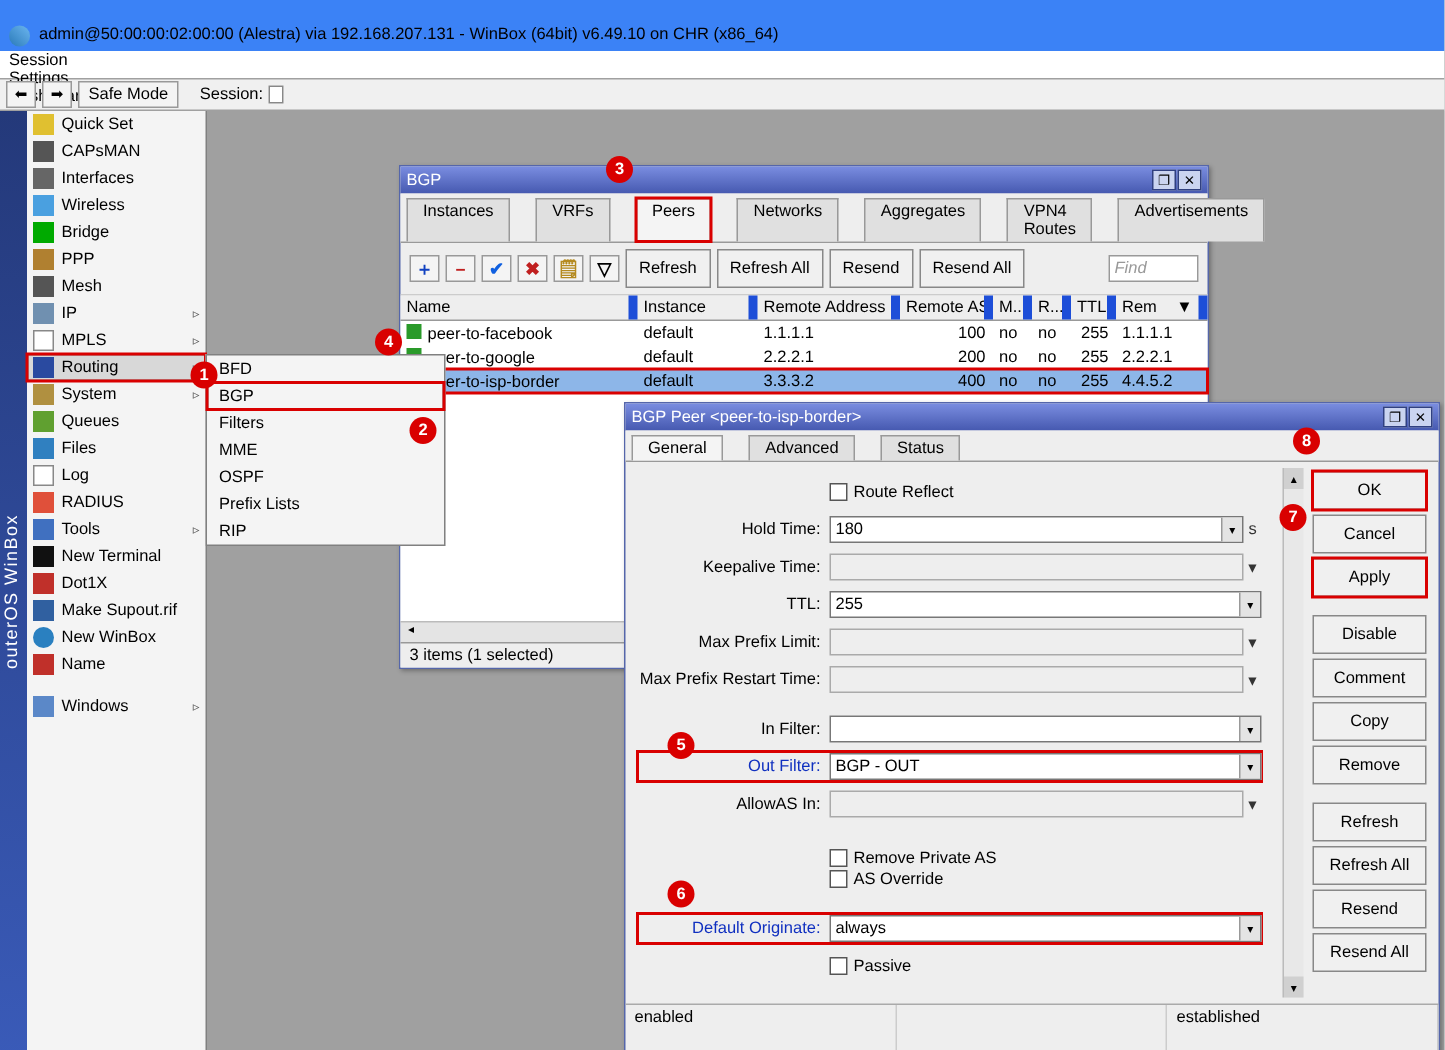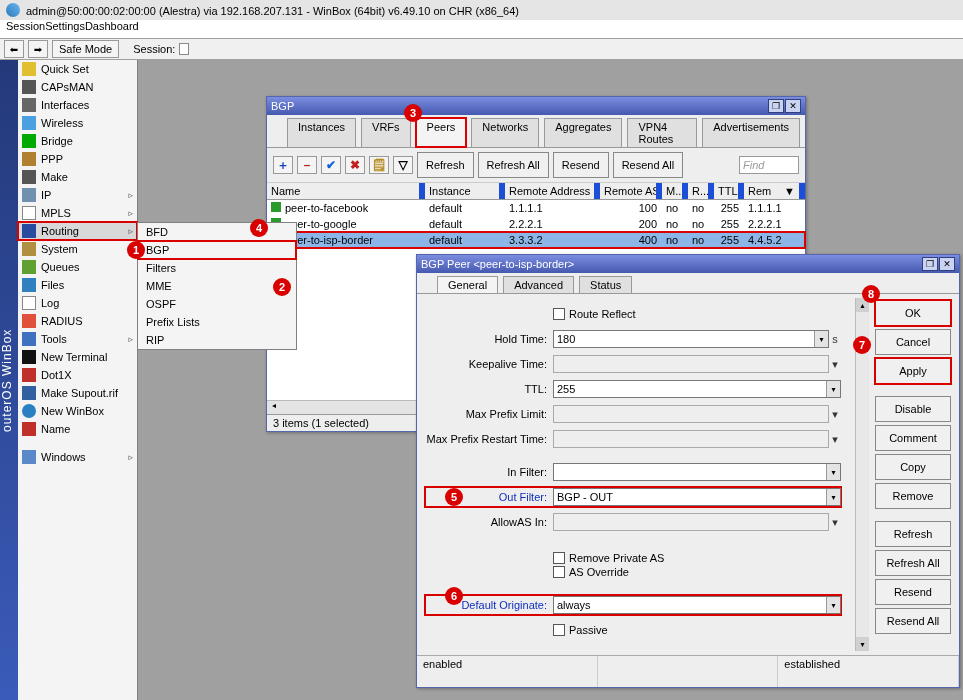--- a/index.html
+++ b/index.html
@@ -1,19 +1,19 @@
 <!DOCTYPE html>
 <html><head>
 <meta charset="utf-8">
 <style>
   * { box-sizing: border-box; font-family: "Segoe UI", Tahoma, sans-serif; font-size: 11px; }
   body { margin: 0; padding: 0; width: 963px; height: 700px; background: #fff; overflow: hidden; position: relative; }
-  .titlebar { height: 20px; background: #e5e5e5; padding: 3px 6px; color: #000; display:flex; align-items:flex-end; }
+  .titlebar { height: 20px; background: #3b82f6; padding: 17px 6px; color: #000; display:flex; align-items:flex-start; }
   .titlebar .logo { width:14px; height:14px; border-radius:50%; background:linear-gradient(45deg,#2a7ab9,#6cb6f0); margin-right:6px; }
-  .menubar { height: 18px; padding: 0 6px; display:flex; color:#000; }
+  .menubar { height: 18px; padding: 0 6px; display:flex; color:#000;flex-direction:column; }
   .menubar span { cursor:default; }
   .toolbar { height: 22px; border-top:1px solid #a0a0a0; border-bottom:1px solid #a0a0a0; display:flex; align-items:center; padding:0 4px; gap:4px; background:#f0f0f0; }
   .tool-btn { width:20px; height:18px; border:1px solid #999; background:#f4f4f4; display:flex; align-items:center; justify-content:center; font-size:10px; }
   .tool-safe { height:18px; border:1px solid #999; background:#f4f4f4; padding:0 6px; display:flex; align-items:center; }
   .workspace { position:relative; height: calc(700px - 60px); display:flex; }
   .vbar { width:18px; background:linear-gradient(#3a5bb9,#24397a); color:#fff; writing-mode:vertical-rl; transform:rotate(180deg); text-align:center; font-size:12px; padding:4px 0; letter-spacing:1px; }
   .sidebar { width:120px; background:#f4f4f4; border-right:1px solid #808080; height:100%; overflow:visible; position:relative; }
   .side-item { display:flex; align-items:center; padding:2px 4px; height:18px; color:#000; cursor:default; gap:5px; white-space:nowrap; }
   .side-item.sel { background:#d8d8d8; border:1px solid #808080; padding:1px 3px; }
   .side-ic { width:14px; height:14px; display:inline-block; }
@@ -23,21 +23,21 @@
   .flyout { position:absolute; left:120px; top:180px; width:160px; background:#f4f4f4; border:1px solid #808080; z-index:5; }
   .fly-item{ padding:3px 8px; height:18px; }
   .fly-item.sel{ border:1px solid #808080; padding:2px 7px; }
   .hl-red{ outline:2px solid #d90000; outline-offset:-1px; }
   .badge{ position:absolute; width:18px; height:18px; border-radius:50%; background:#d90000; color:#fff; display:flex; align-items:center; justify-content:center; font-weight:bold; font-size:11px; z-index:50; }
 
   .win { position:absolute; border:1px solid #5566aa; background:#eee; box-shadow:1px 1px 3px rgba(0,0,0,.3); }
   .win-title{ background:linear-gradient(#7a8de0,#4659b0); color:#fff; height:18px; display:flex; align-items:center; padding:0 4px; }
   .win-btns{ margin-left:auto; display:flex; gap:0; }
   .win-btns span{ width:16px; height:14px; border:1px solid #304080; background:#cad4f0; display:flex; align-items:center; justify-content:center; font-size:9px; color:#000; margin-left:1px; cursor:default; }
-  .tabsbar{ background:#eee; display:flex; padding:3px 4px 0 20px; gap:4px; border-bottom:1px solid #999; }
+  .tabsbar{ background:#eee; display:flex; padding:3px 4px 0 4px; gap:16px; border-bottom:1px solid #999; }
   .tab{ padding:2px 10px; border:1px solid #999; background:#e0e0e0; margin-right:1px; border-bottom:none; cursor:default;}
   .tab.act{ background:#f4f4f4; position:relative; z-index:2; }
   .btnrow{ padding:4px 6px; display:flex; align-items:center; gap:4px; flex-wrap:nowrap; border-bottom:1px solid #ccc; }
   .sq{ width:20px; height:18px; border:1px solid #999; background:#f4f4f4; display:flex; align-items:center; justify-content:center; font-size:12px; font-weight:bold; }
   .btn{ height:20px; border:1px solid #888; background:#f0f0f0; padding:12px 8px; display:flex; align-items:center; cursor:default; }
   .grid-head{ display:flex; background:#eee; border-bottom:1px solid #999; }
   .gh{ border-right:6px solid #1d4ed8; padding:2px 4px; overflow:hidden; white-space:nowrap; }
   .grid-row{ display:flex; height:16px; align-items:center; }
   .gc{ border-right:1px solid transparent; padding:0 4px; overflow:hidden; white-space:nowrap; }
   .grid-row.sel{ background:#8db6e8; }
@@ -109,21 +109,21 @@
     <div class="side-item">
         <span class="side-ic ic-bridge"></span>
         <span>Bridge</span>
       </div>
     <div class="side-item">
         <span class="side-ic ic-ppp"></span>
         <span>PPP</span>
       </div>
     <div class="side-item">
         <span class="side-ic ic-mesh"></span>
-        <span>Make</span>
+        <span>Mesh</span>
       </div>
     <div class="side-item">
         <span class="side-ic ic-ip"></span>
         <span>IP</span>
         <span class="arrow">▹</span>
       </div>
     <div class="side-item">
         <span class="side-ic ic-mpls"></span>
         <span>MPLS</span>
         <span class="arrow">▹</span>

